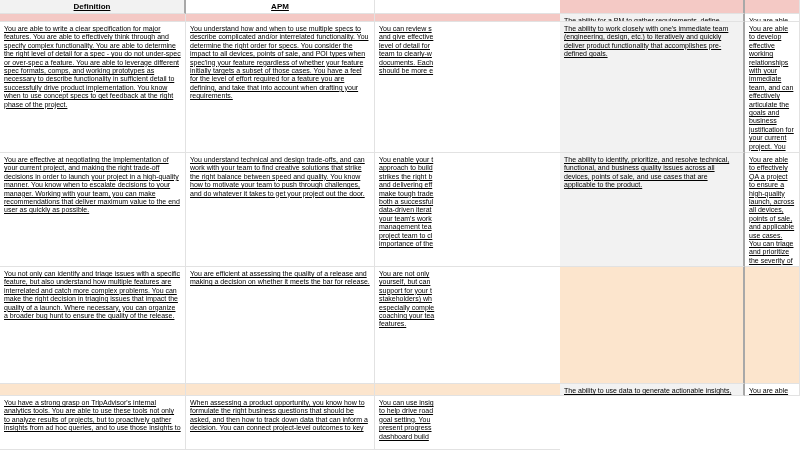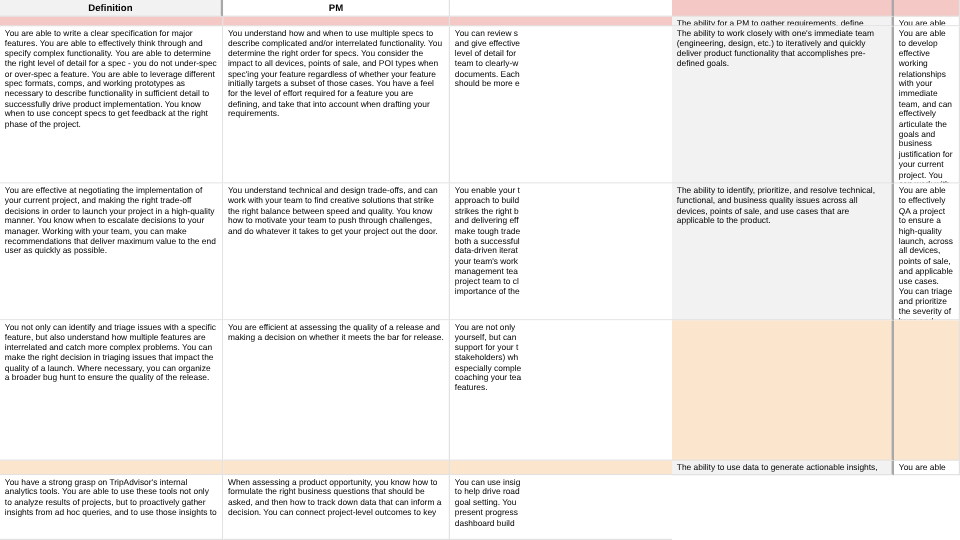--- a/index.html
+++ b/index.html
@@ -7,20 +7,21 @@
     width:800px;height:450px;overflow:hidden;
     font-family:"Liberation Sans","DejaVu Sans",sans-serif;
     background:#ffffff;
   }
   .sheet{
     width:800px;height:450px;overflow:hidden;
     display:grid;
     grid-template-columns:186px 189px 185px 185px 55px;
     grid-template-rows:14px 8px 131px 114px 117px 12px auto;
     background:#ffffff;
+    text-decoration:underline;
   }
   .cell{
     box-sizing:border-box;
     border-right:1px solid #e2e2e2;
     border-bottom:1px solid #e2e2e2;
     padding:3px 4px 2px 4px;
     font-size:7px;
     line-height:8.4px;
     color:#000;
     overflow:hidden;
@@ -44,21 +45,21 @@
     border-right:none;
     white-space:pre-line;
   }
 </style>
 </head>
 <body>
 
 <div class="sheet">
 
   <div class="cell hdr defcol">Definition</div>
-  <div class="cell hdr">PM</div>
+  <div class="cell hdr">APM</div>
   <div class="cell hdr lastcol"></div>
 
   <div class="cell pink defcol" style="background:#f4c9c5"></div>
   <div class="cell pink" style="background:#f4c9c5"></div>
   <div class="cell pink" style="background:#f4c9c5"></div>
   <div class="cell pink" style="background:#f4c9c5"></div>
   <div class="cell pink lastcol" style="background:#f4c9c5"></div>
 
   <div class="cell defcol">The ability for a PM to gather requirements, define functionality, and set goals in a clear, actionable format that can be used to communicate with the team and drive product delivery.</div>
   <div class="cell">You are able to write a clear specification for a minor feature and contribute meaningfully to specifications for major features. You work effectively with your immediate team members to gather all information that needs to be in the specification. Your specs define a clear, meaningful, and achievable goal. Your specs describe functionality in sufficient detail for stakeholders to understand the feature and for engineers to build the feature. You understand the difference between a concept spec and a full spec and can effectively write both. You effectively spec for the devices and points of sale targeted for your feature.</div>

